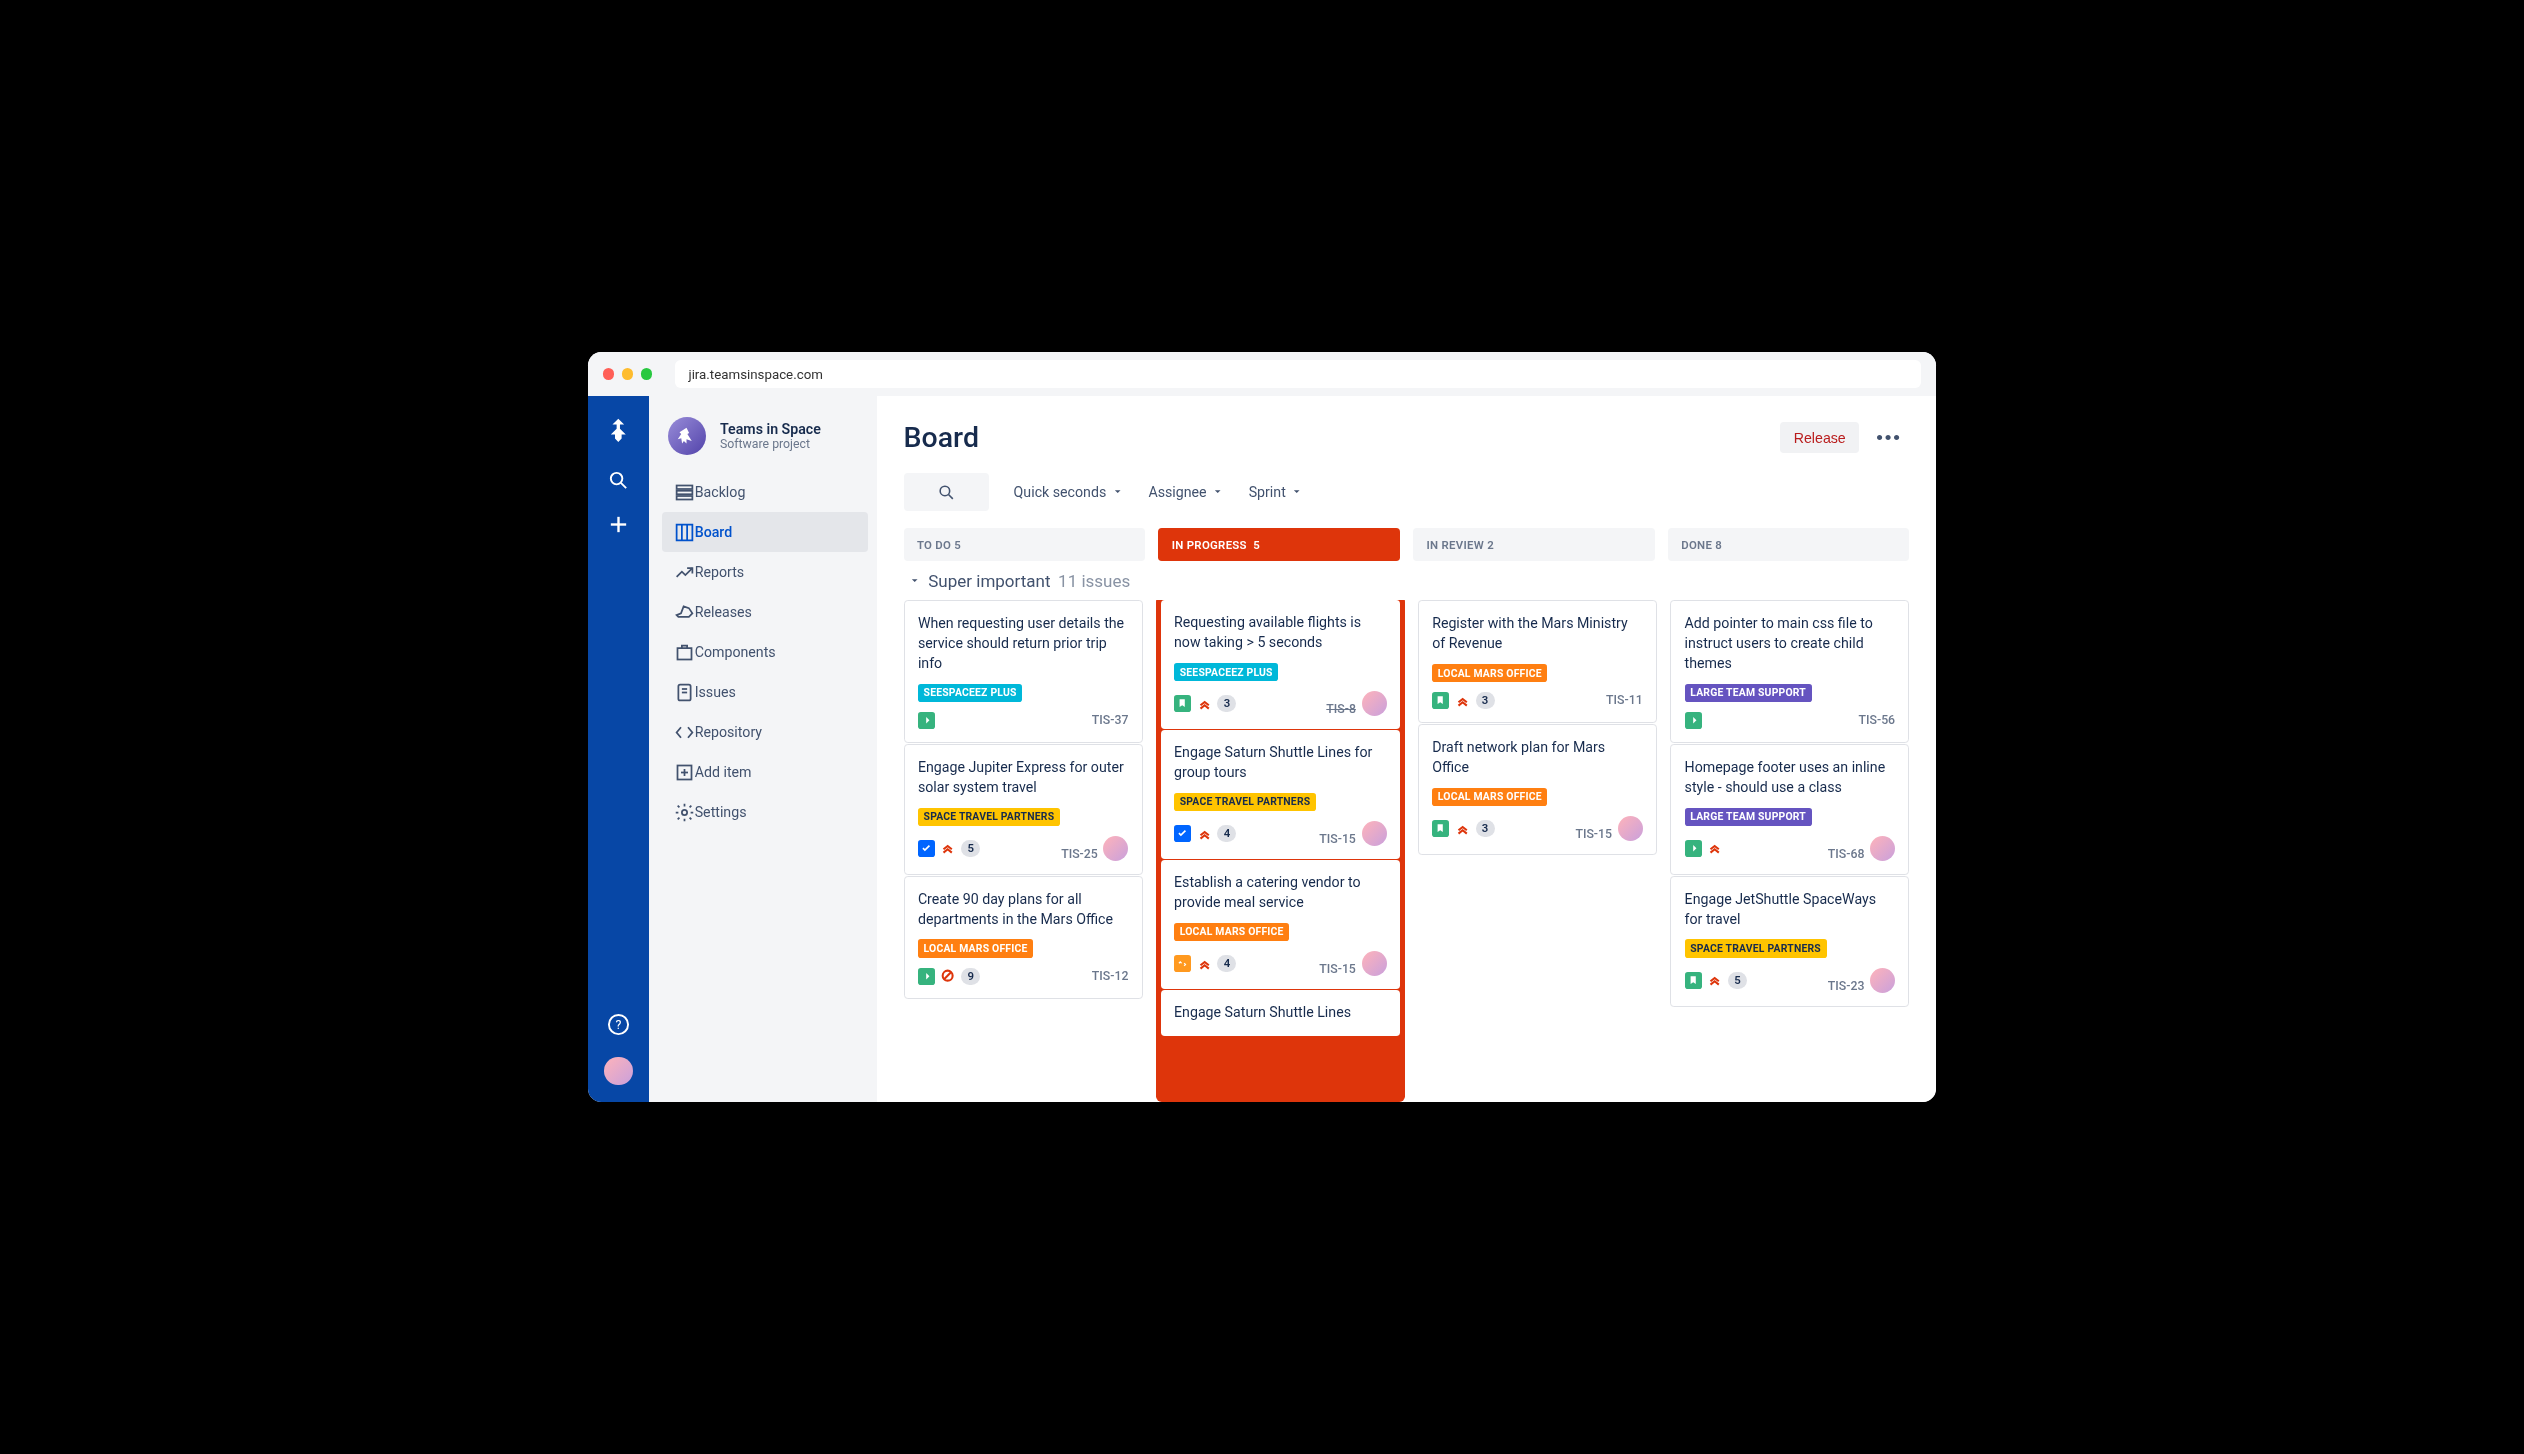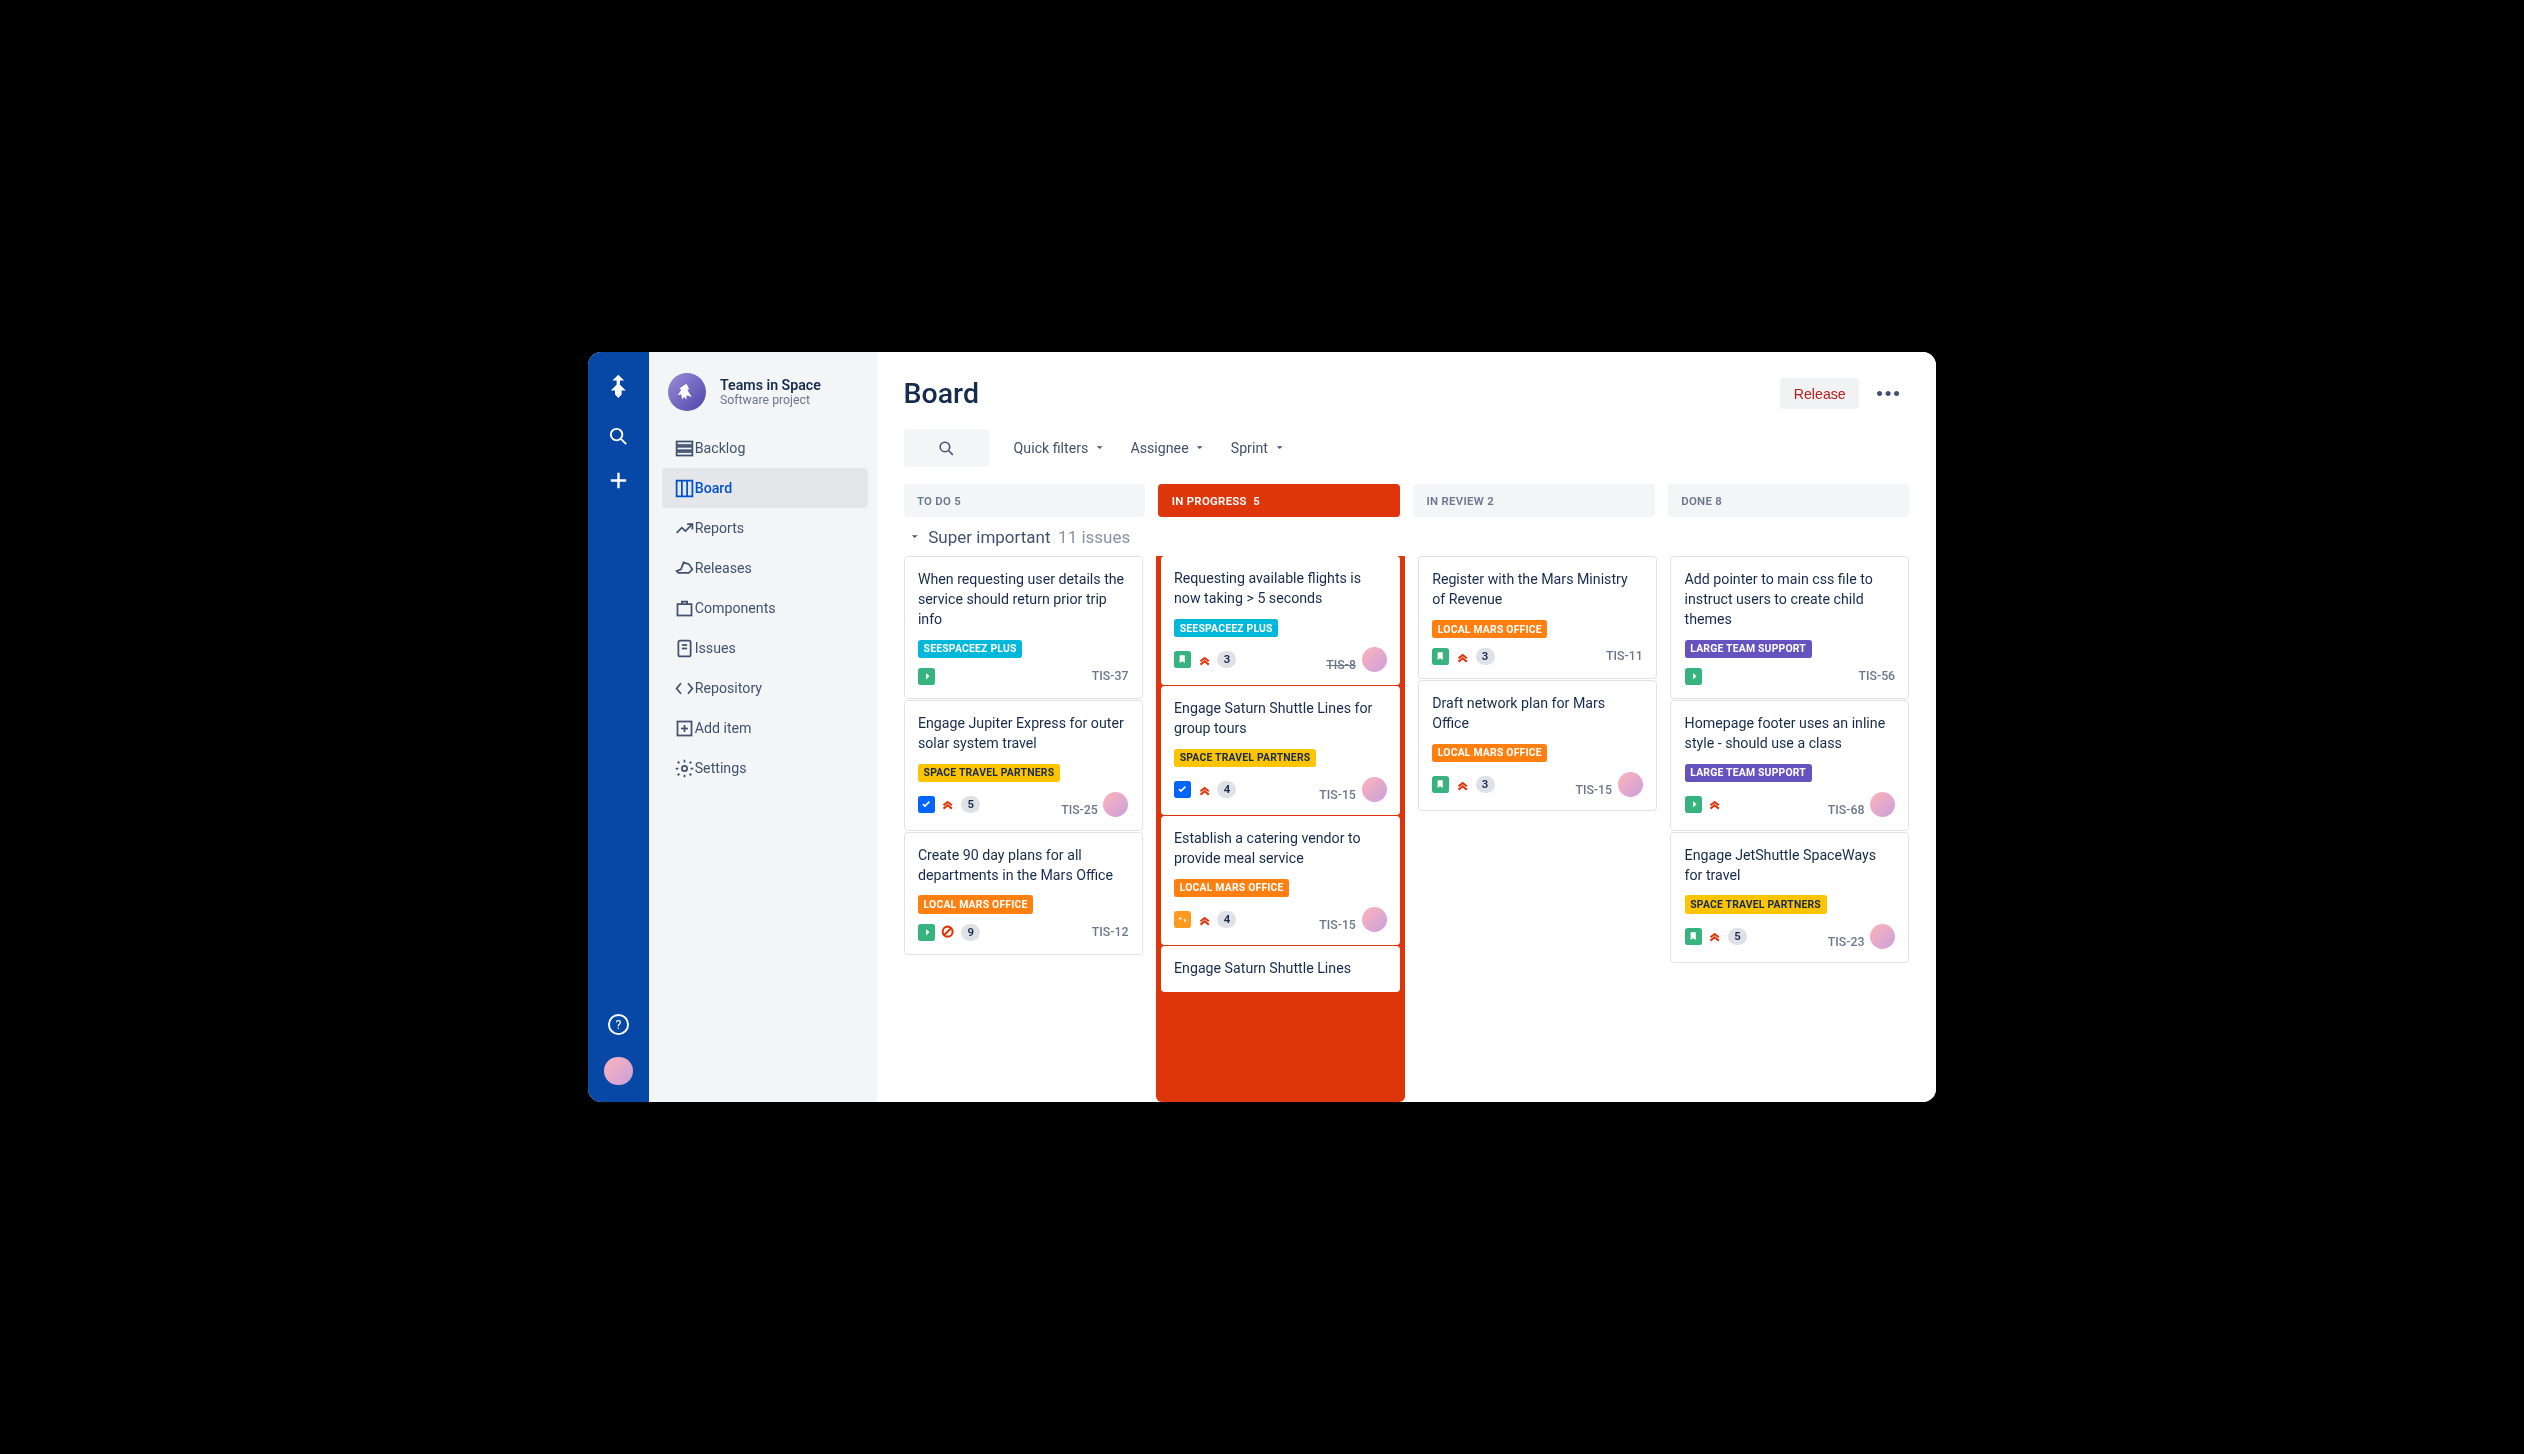--- a/index.html
+++ b/index.html
@@ -62,20 +62,28 @@
 .count-pill{background:#dfe1e6;color:#172b4d;font-size:11.4px;font-weight:600;border-radius:8.5px;min-width:19px;height:17px;display:flex;align-items:center;justify-content:center;padding:0 5.7px}
 .card-key{font-size:12.3px;color:#6b778c;font-weight:500}
 .card-key.strike{text-decoration:line-through}
 .assignee{width:25px;height:25px;border-radius:50%;background:linear-gradient(135deg,#ffb3ba,#c9a0dc);margin-left:5.7px;flex-shrink:0}
 .footer-right{display:flex;align-items:flex-end}
 </style>
 </head>
 <body>
 
 <div class="window">
+  <div class="browser-bar">
+    <div class="dots">
+      <div class="dot r"></div>
+      <div class="dot y"></div>
+      <div class="dot g"></div>
+    </div>
+    <div class="url-bar">jira.teamsinspace.com</div>
+  </div>
   <div class="app">
 
     <div class="rail">
       <div class="logo">
         <svg viewBox="0 0 32 32">
             <path d="M16 2l7 7h-5v5l7 7h-5v5l-4 4-4-4v-5H7l7-7V9H9z"></path>
           </svg>
       </div>
       <div class="rail-icon">
         <svg viewBox="0 0 24 24" fill="none" stroke="#fff" stroke-width="2">
@@ -189,21 +197,21 @@
       </div>
 
       <div class="filters">
         <div class="search-box">
           <svg width="19" height="19" viewBox="0 0 24 24" fill="none" stroke="#42526e" stroke-width="2">
               <circle cx="10" cy="10" r="6"></circle>
               <line x1="20" y1="20" x2="14.5" y2="14.5"></line>
             </svg>
         </div>
         <div class="filter">
-          <span>Quick filters</span>
+          <span>Quick seconds</span>
           <svg width="11.4" height="11.4" viewBox="0 0 24 24" fill="#42526e">
               <path d="M6 9l6 6 6-6z"></path>
             </svg>
         </div>
         <div class="filter">
           <span>Assignee</span>
           <svg width="11.4" height="11.4" viewBox="0 0 24 24" fill="#42526e">
               <path d="M6 9l6 6 6-6z"></path>
             </svg>
         </div>

